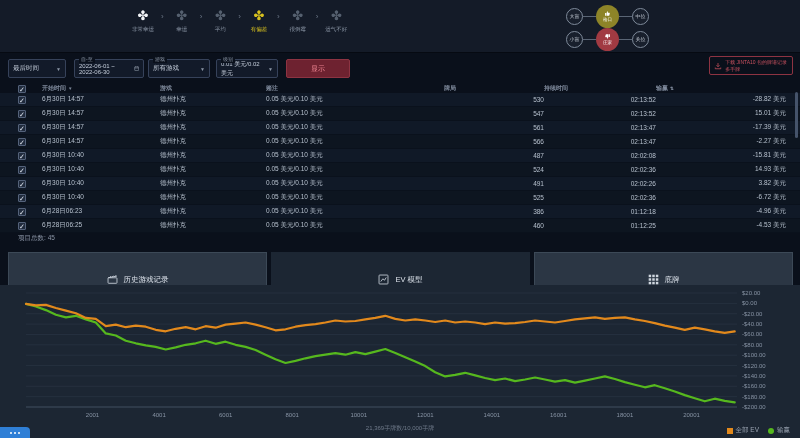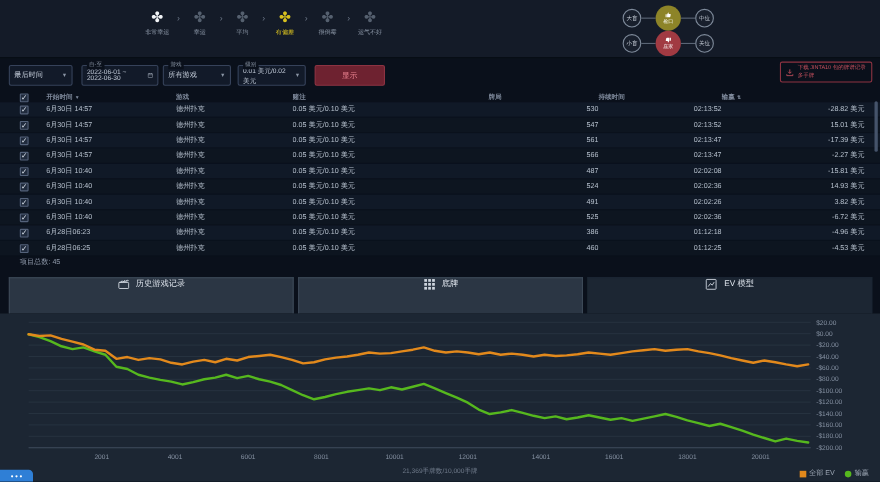--- a/index.html
+++ b/index.html
@@ -53,21 +53,21 @@
   .tbody .trow:nth-child(even) { background:#0d1520; }
   .cell { white-space:nowrap; overflow:hidden; }
   .c-num { text-align:right; }
   .cb { width:8px; height:8px; border:1px solid #54627a; border-radius:1px; background:#202b3d; color:#dfe6ef; font-size:7px; line-height:7px; text-align:center; margin-left:18px; cursor:pointer; }
   .sorticon { font-size:4.5px; color:#7f8a9c; margin-left:2px; }
   .scrollthumb { position:absolute; right:2px; top:8px; width:3px; height:46px; background:#45536a; border-radius:2px; cursor:pointer; }
   .total-line { position:absolute; top:234px; left:18px; font-size:6.5px; color:#8b95a6; }
 
   
   .tabs { position:absolute; top:252px; left:8px; right:7px; display:flex; gap:4px; height:33px; }
-  .tab { flex:1; background:#2b3644; border:1px solid #3c4957; border-bottom:none; display:flex; align-items:flex-start; justify-content:center; gap:6px; color:#dde3eb; font-size:7.5px; cursor:pointer; font-family:inherit; }
+  .tab { flex:1; background:#2b3644; border:1px solid #3c4957; border-bottom:none; display:flex; align-items:flex-end; justify-content:center; gap:6px; color:#dde3eb; font-size:7.5px; cursor:pointer; font-family:inherit; }
   .tab svg { width:11px; height:11px; }
   .tab.active { background:#1c2633; border-color:#1c2633; }
 
   
   .chart-panel { position:absolute; top:285px; left:0; right:0; height:153px; background:#1c2633; }
   .chart-footer { position:absolute; bottom:5px; left:0; width:100%; text-align:center; font-size:6px; color:#6f7a8a; }
   .legend { position:absolute; right:10px; bottom:3px; display:flex; gap:9px; font-size:6.5px; color:#9aa4b2; align-items:center; }
   .legend .litem { display:flex; align-items:center; gap:3px; cursor:pointer; }
   .sw { width:6px; height:6px; display:inline-block; }
   .sw.round { border-radius:50%; }
@@ -303,45 +303,45 @@
 
   <div class="tabs" id="tabs">
       <button class="tab">
         <span style="display: flex;">
           <svg viewBox="0 0 16 16" fill="none" stroke="#cfd6df" stroke-width="1.2">
             <rect x="1.5" y="5.5" width="13" height="8" rx="1"></rect>
             <path d="M1.5 5.5L14.5 3M4 5.2l1.8-2.2M7.5 4.7l1.8-2.2M11 4.2l1.8-2.2"></path>
           </svg>
         </span>
         <span>历史游戏记录</span>
+      </button>
+      <button class="tab active">
+        <span style="display: flex;">
+          <svg viewBox="0 0 16 16" fill="none" stroke="#cfd6df" stroke-width="1.2">
+            <rect x="1.5" y="1.5" width="13" height="13" rx="1"></rect>
+            <path d="M4 11l3-4 2.5 2L12 5"></path>
+          </svg>
+        </span>
+        <span>EV 模型</span>
       </button>
       <button class="tab">
         <span style="display: flex;">
           <svg viewBox="0 0 16 16" fill="#cfd6df">
             <rect x="1" y="1" width="3.6" height="3.6"></rect>
             <rect x="6.2" y="1" width="3.6" height="3.6"></rect>
             <rect x="11.4" y="1" width="3.6" height="3.6"></rect>
             <rect x="1" y="6.2" width="3.6" height="3.6"></rect>
             <rect x="6.2" y="6.2" width="3.6" height="3.6"></rect>
             <rect x="11.4" y="6.2" width="3.6" height="3.6"></rect>
             <rect x="1" y="11.4" width="3.6" height="3.6"></rect>
             <rect x="6.2" y="11.4" width="3.6" height="3.6"></rect>
             <rect x="11.4" y="11.4" width="3.6" height="3.6"></rect>
           </svg>
         </span>
         <span>底牌</span>
-      </button>
-      <button class="tab active">
-        <span style="display: flex;">
-          <svg viewBox="0 0 16 16" fill="none" stroke="#cfd6df" stroke-width="1.2">
-            <rect x="1.5" y="1.5" width="13" height="13" rx="1"></rect>
-            <path d="M4 11l3-4 2.5 2L12 5"></path>
-          </svg>
-        </span>
-        <span>EV 模型</span>
       </button>
     </div>
 
   <div class="chart-panel">
     <svg id="chart" width="800" height="153" viewBox="0 0 800 153">
         <line x1="26" x2="737" y1="8" y2="8" stroke="#2c3847" stroke-width="0.6"></line>
         <text x="742" y="10" font-size="6" fill="#8793a4">$20.00</text>
         <line x1="26" x2="737" y1="18.363636363636363" y2="18.363636363636363" stroke="#2c3847" stroke-width="0.6"></line>
         <text x="742" y="20.363636363636363" font-size="6" fill="#8793a4">$0.00</text>
         <line x1="26" x2="737" y1="28.727272727272727" y2="28.727272727272727" stroke="#2c3847" stroke-width="0.6"></line>

